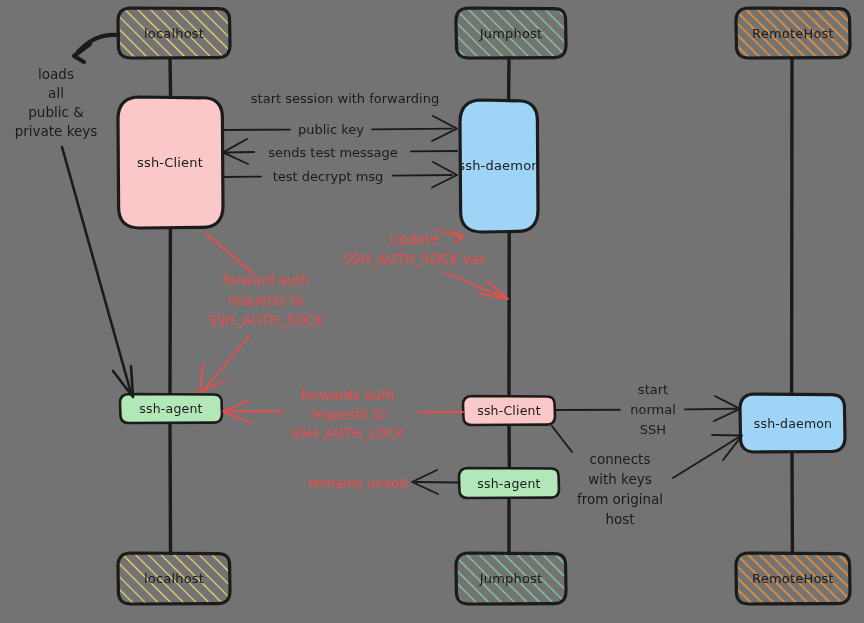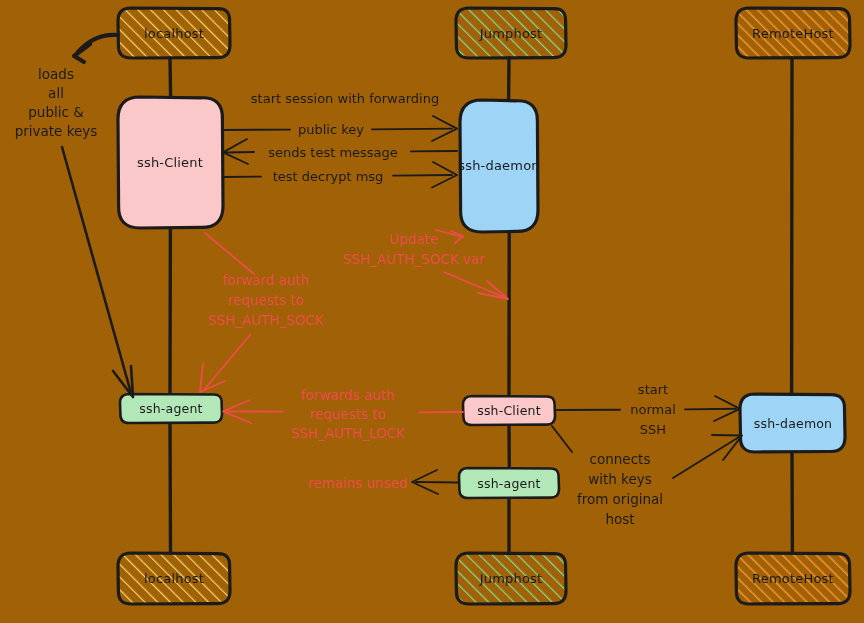--- a/index.html
+++ b/index.html
@@ -8,21 +8,21 @@
     padding: 0;
     background: #ffffff;
   }
   body {
     font-family: "DejaVu Sans", sans-serif;
   }
   #canvas-wrap {
     position: relative;
     width: 864px;
     height: 623px;
-    background: #a16207;
+    background: #737373;
     overflow: hidden;
   }
   svg#diagram {
     position: absolute;
     top: 0;
     left: 0;
     width: 864px;
     height: 623px;
     display: block;
   }

